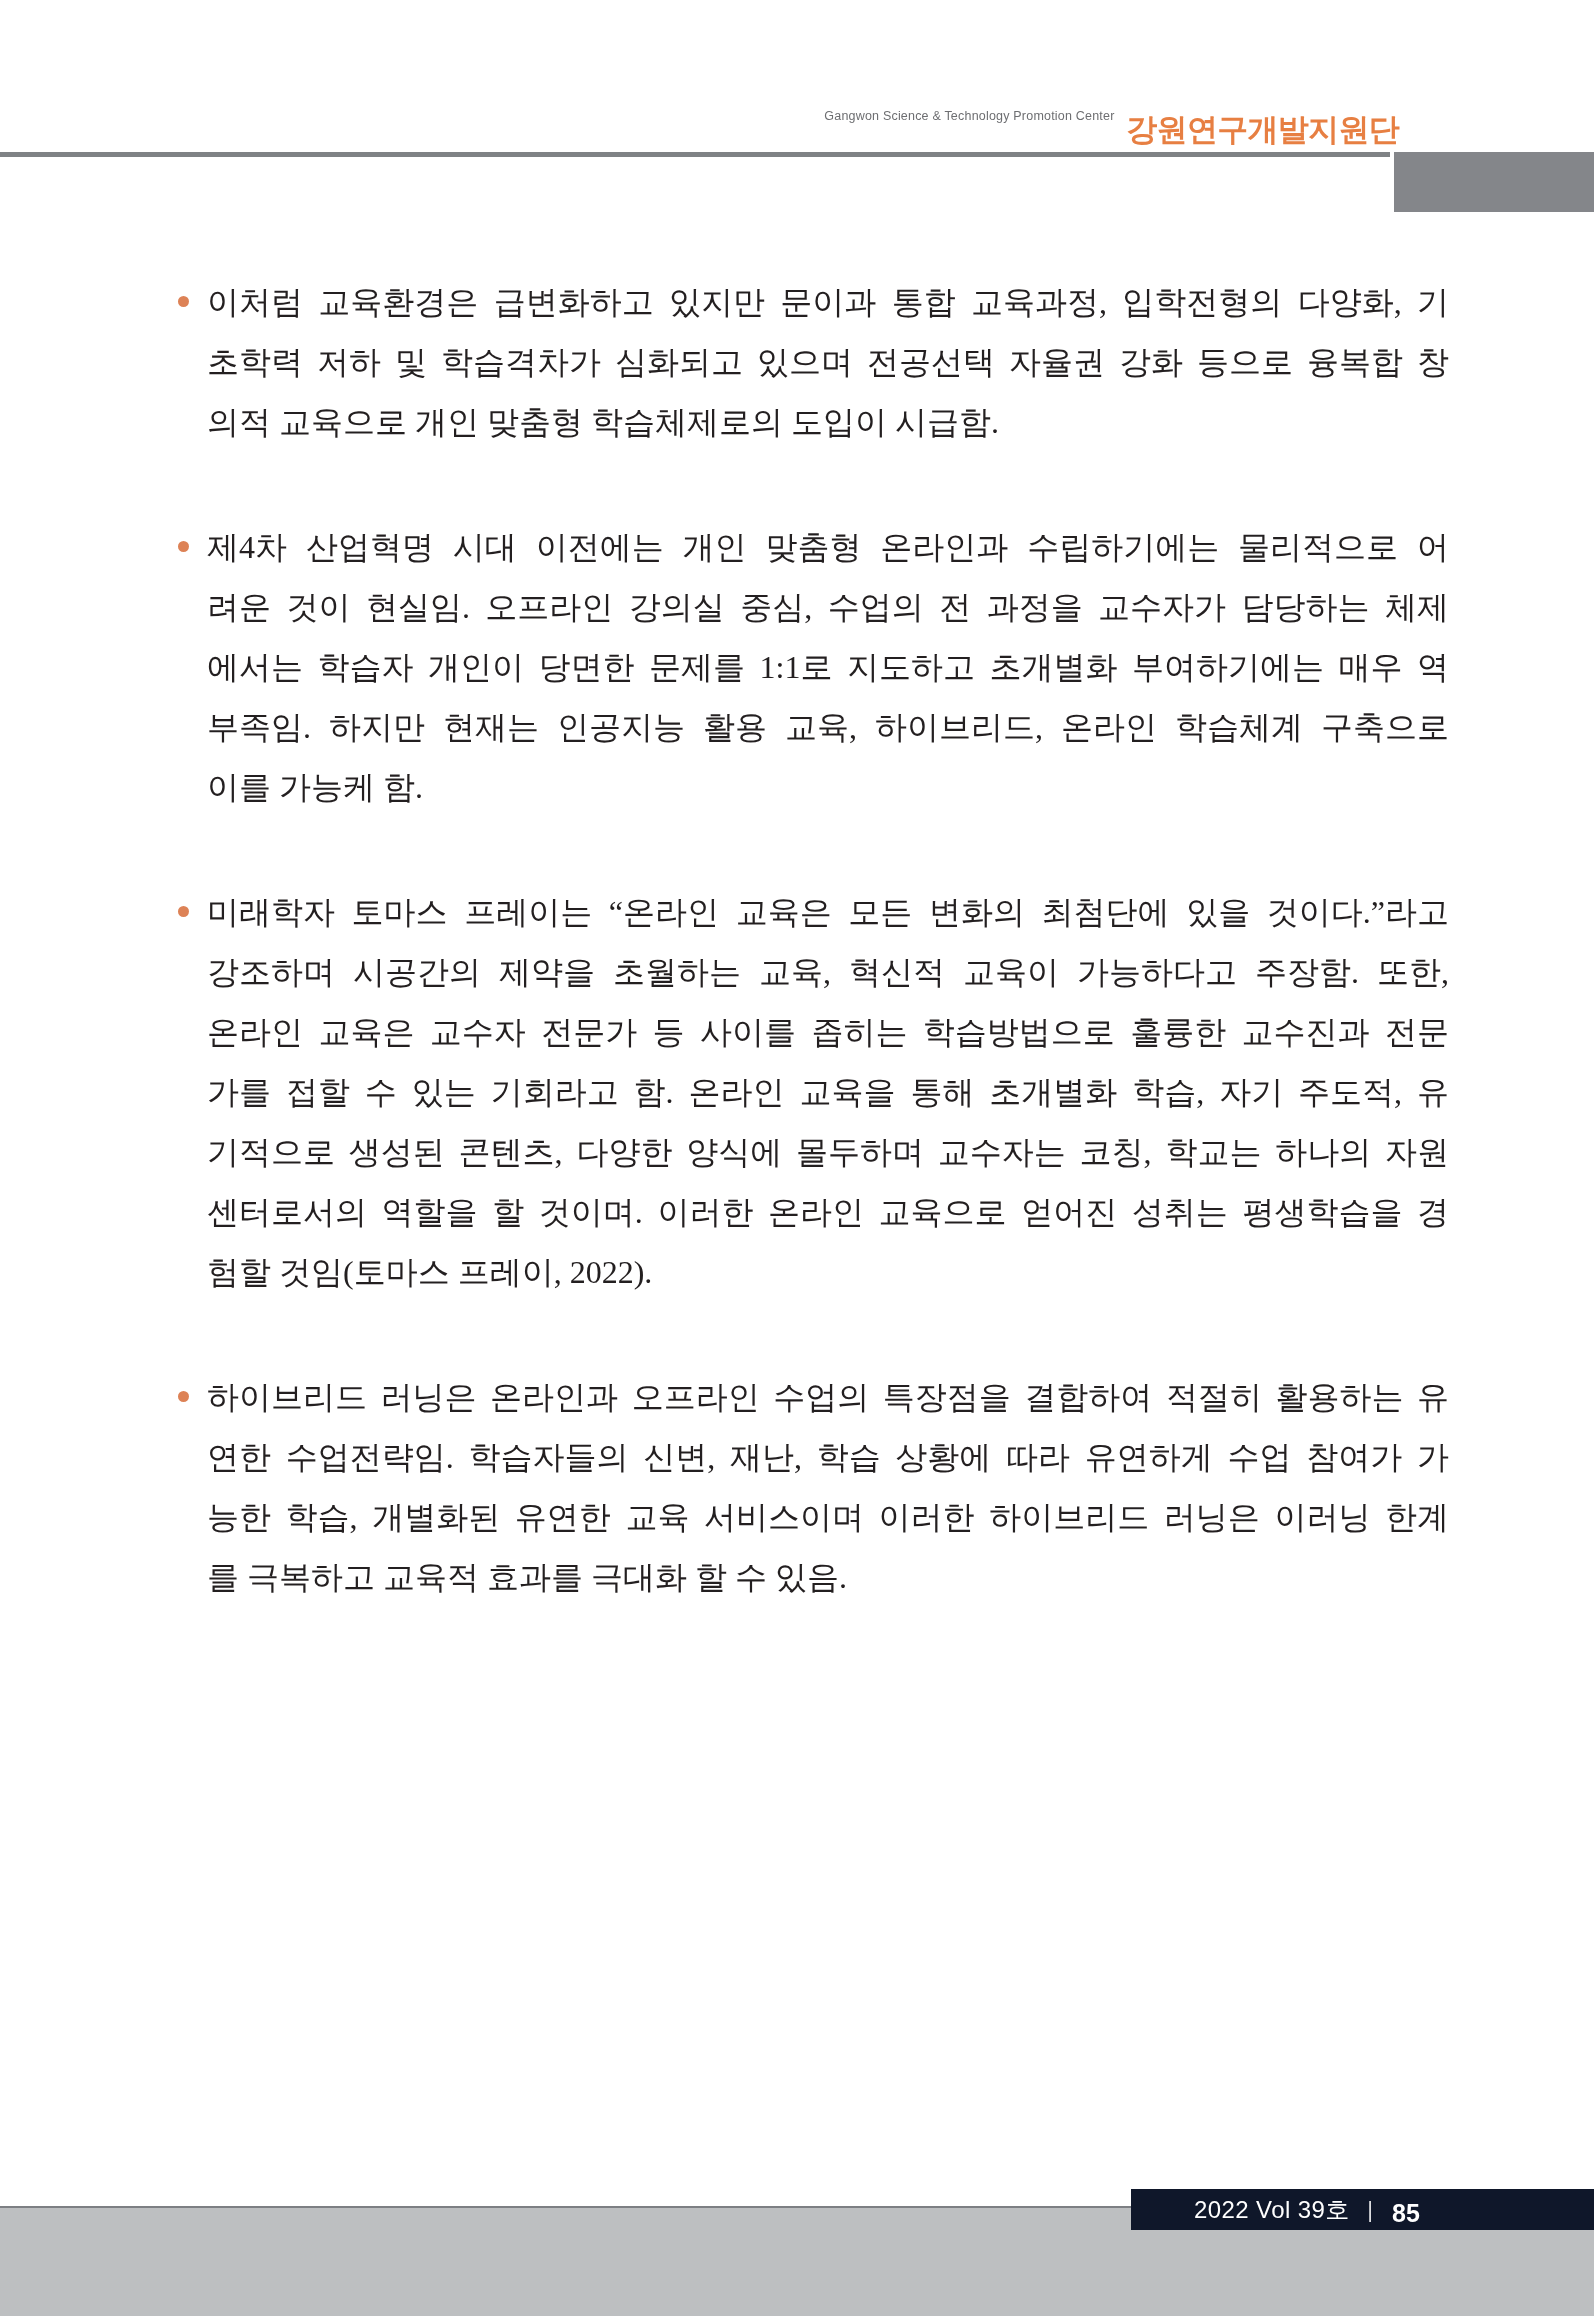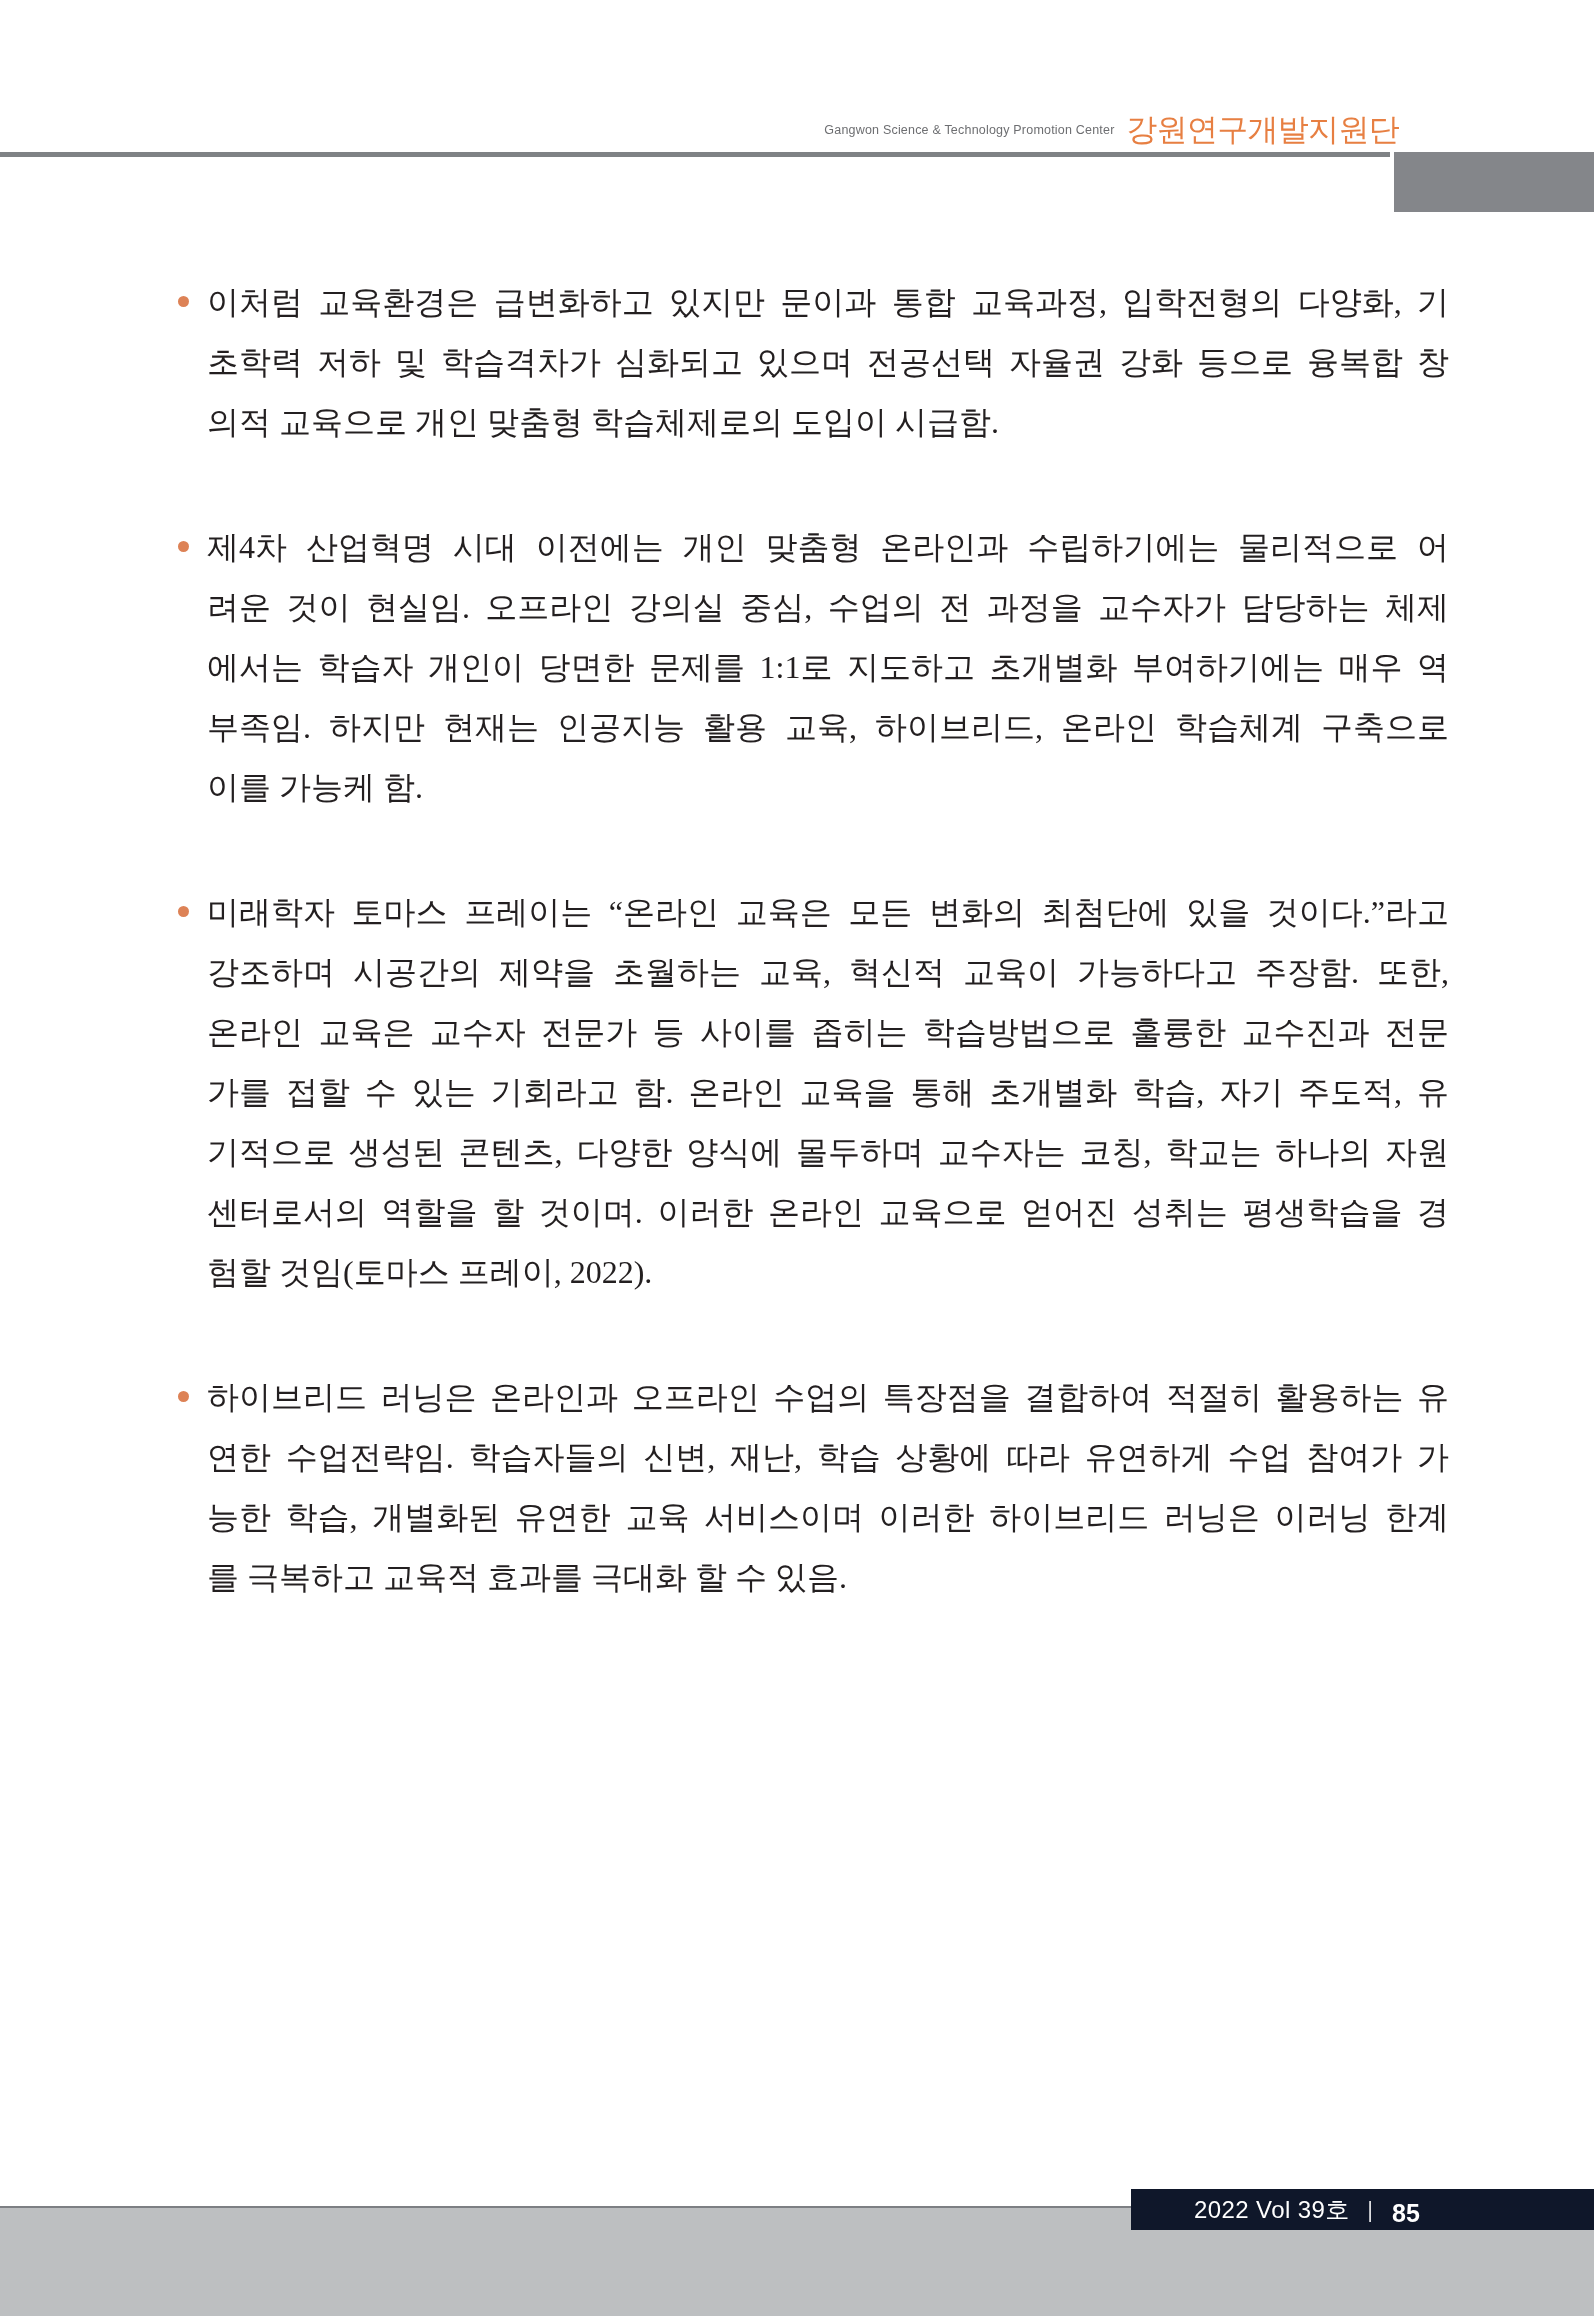--- a/index.html
+++ b/index.html
@@ -14,34 +14,34 @@
     background: #ffffff;
     overflow: hidden;
   }
 
   
   .header-group {
     position: absolute;
     top: 109px;
     right: 196px;
     display: flex;
-    align-items: center;
+    align-items: flex-start;
     white-space: nowrap;
   }
   .header-en {
     font-family: "Liberation Sans", sans-serif;
     font-size: 12.5px;
     letter-spacing: 0.2px;
     color: #6d6e71;
     margin-right: 11.8px;
   }
   .header-kr {
     font-family: "Liberation Sans", sans-serif;
     font-size: 31px;
-    font-weight: 400;
+    font-weight: 700;
     letter-spacing: -0.7px;
     color: #e77f42;
   }
   .header-rule {
     position: absolute;
     left: 0;
     top: 152px;
     width: 1390px;
     height: 5.2px;
     background: #7f8285;

